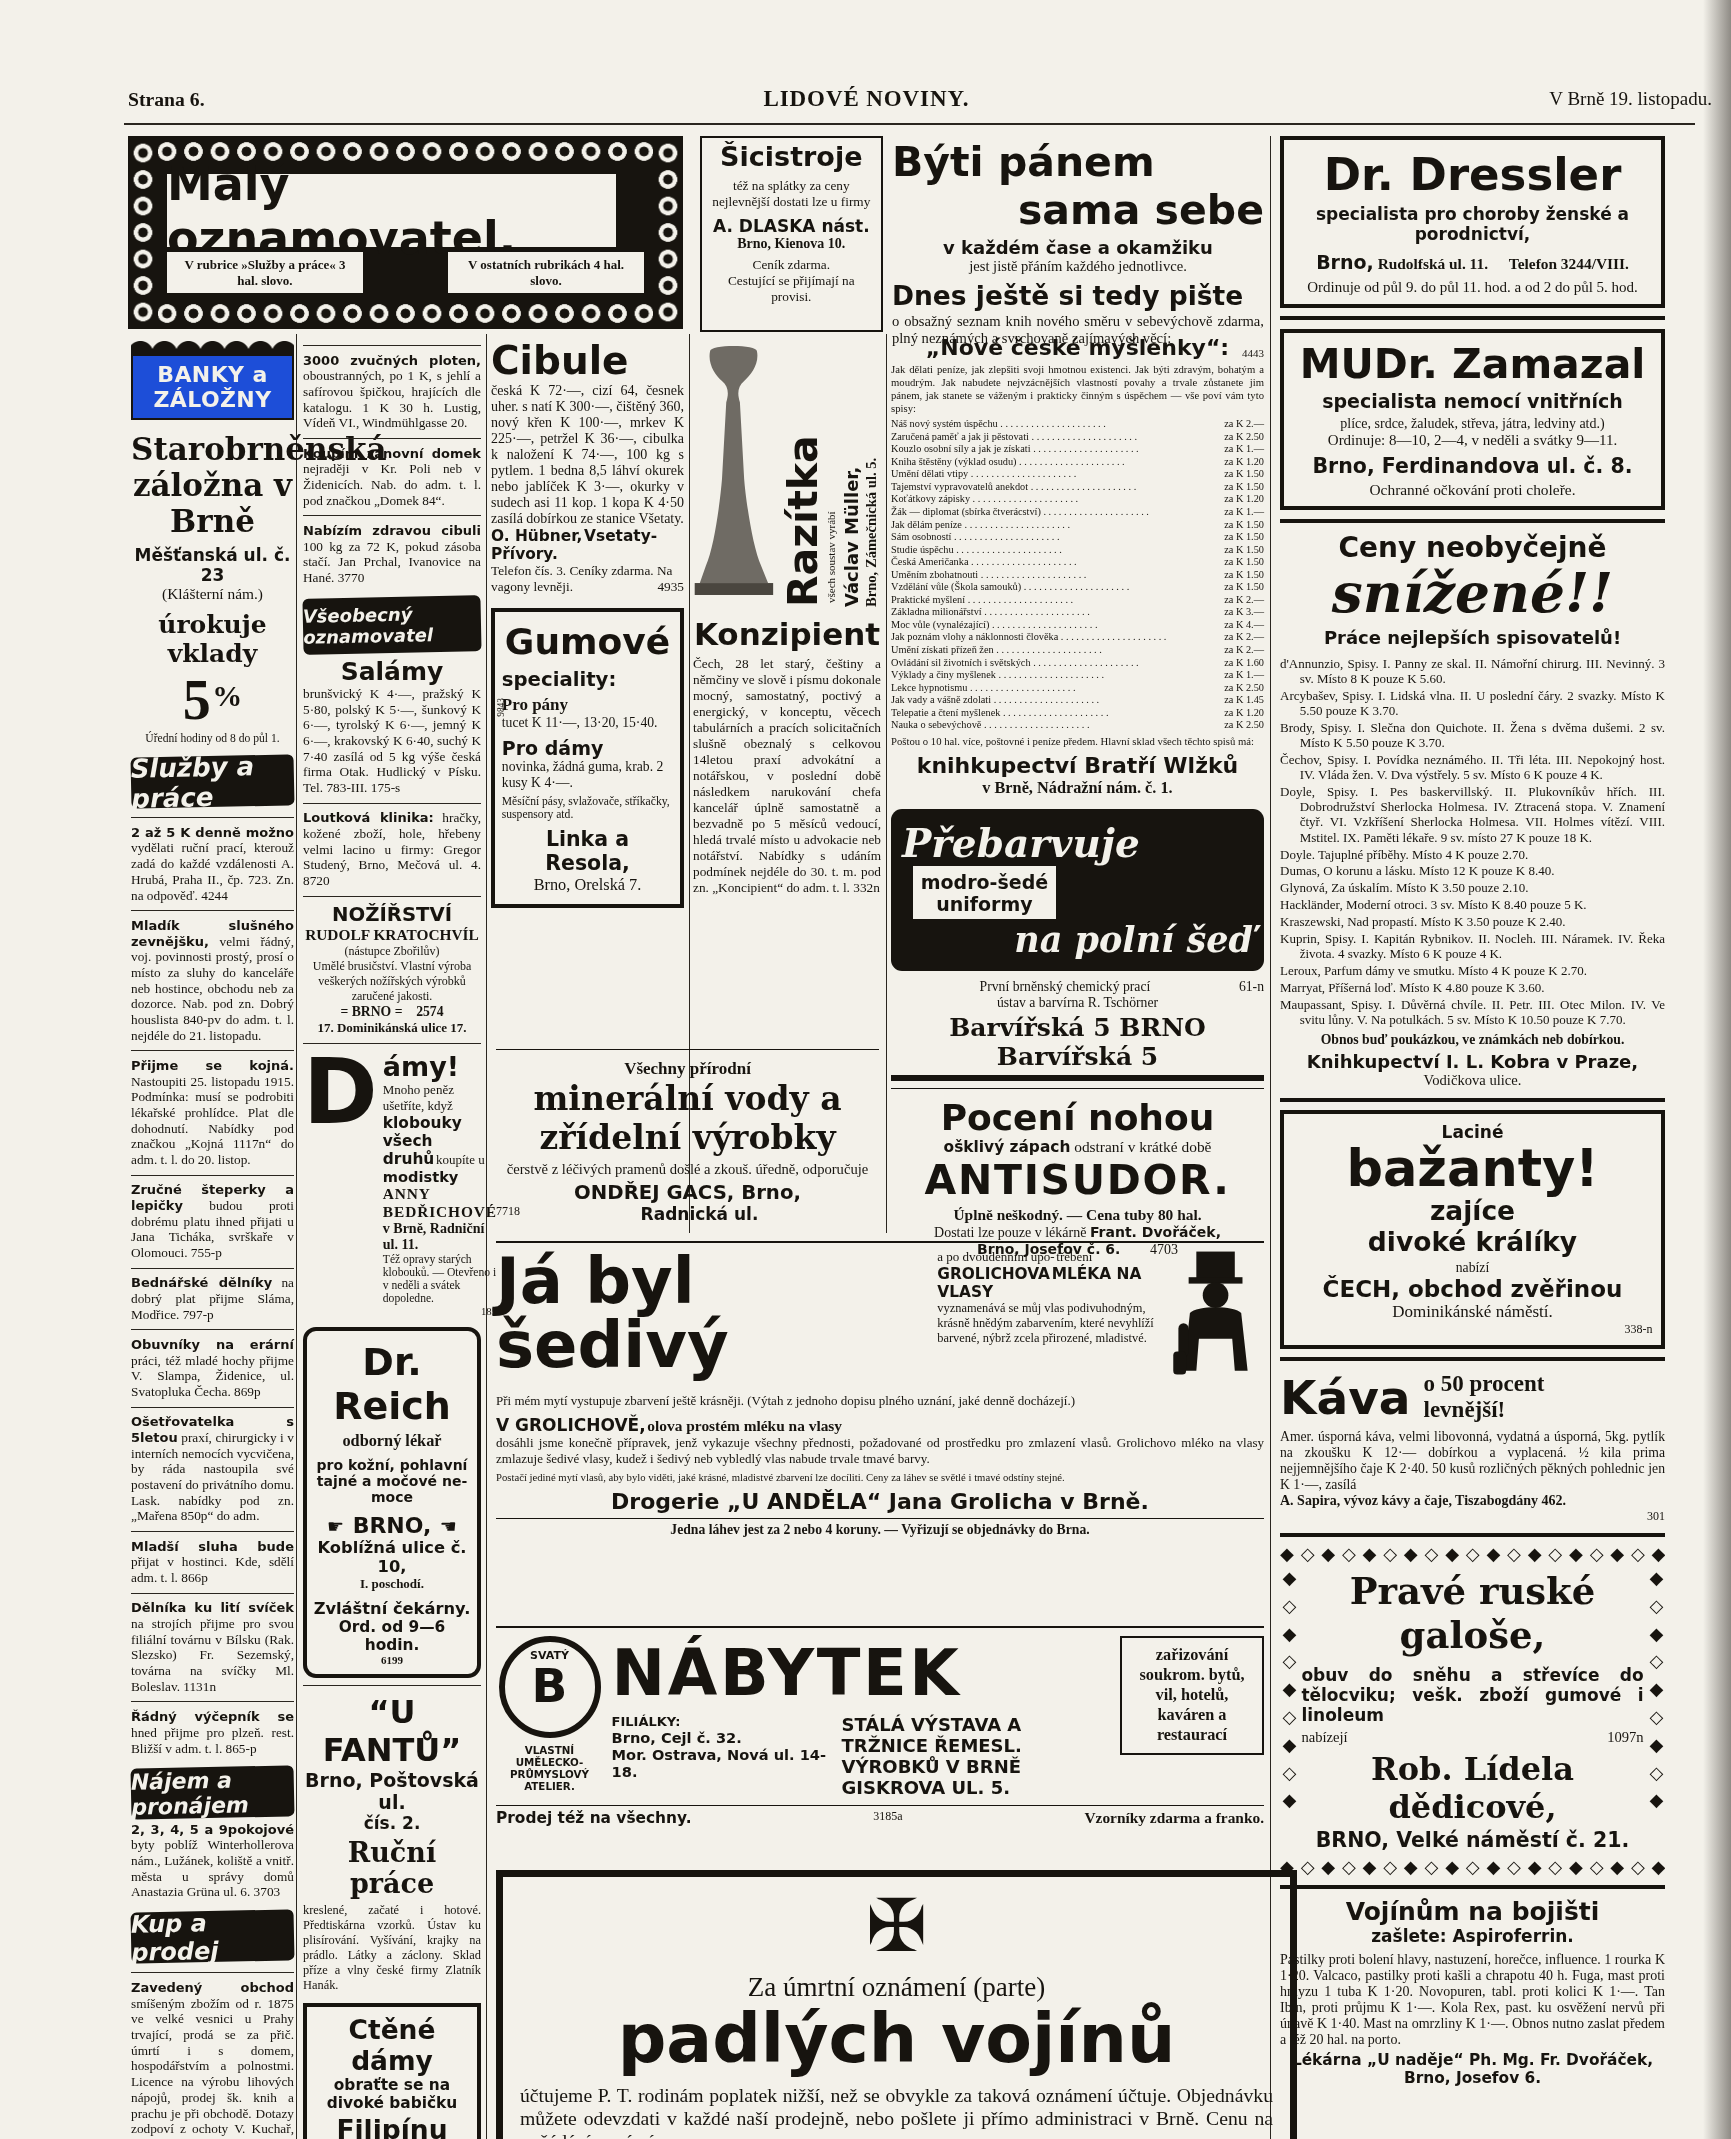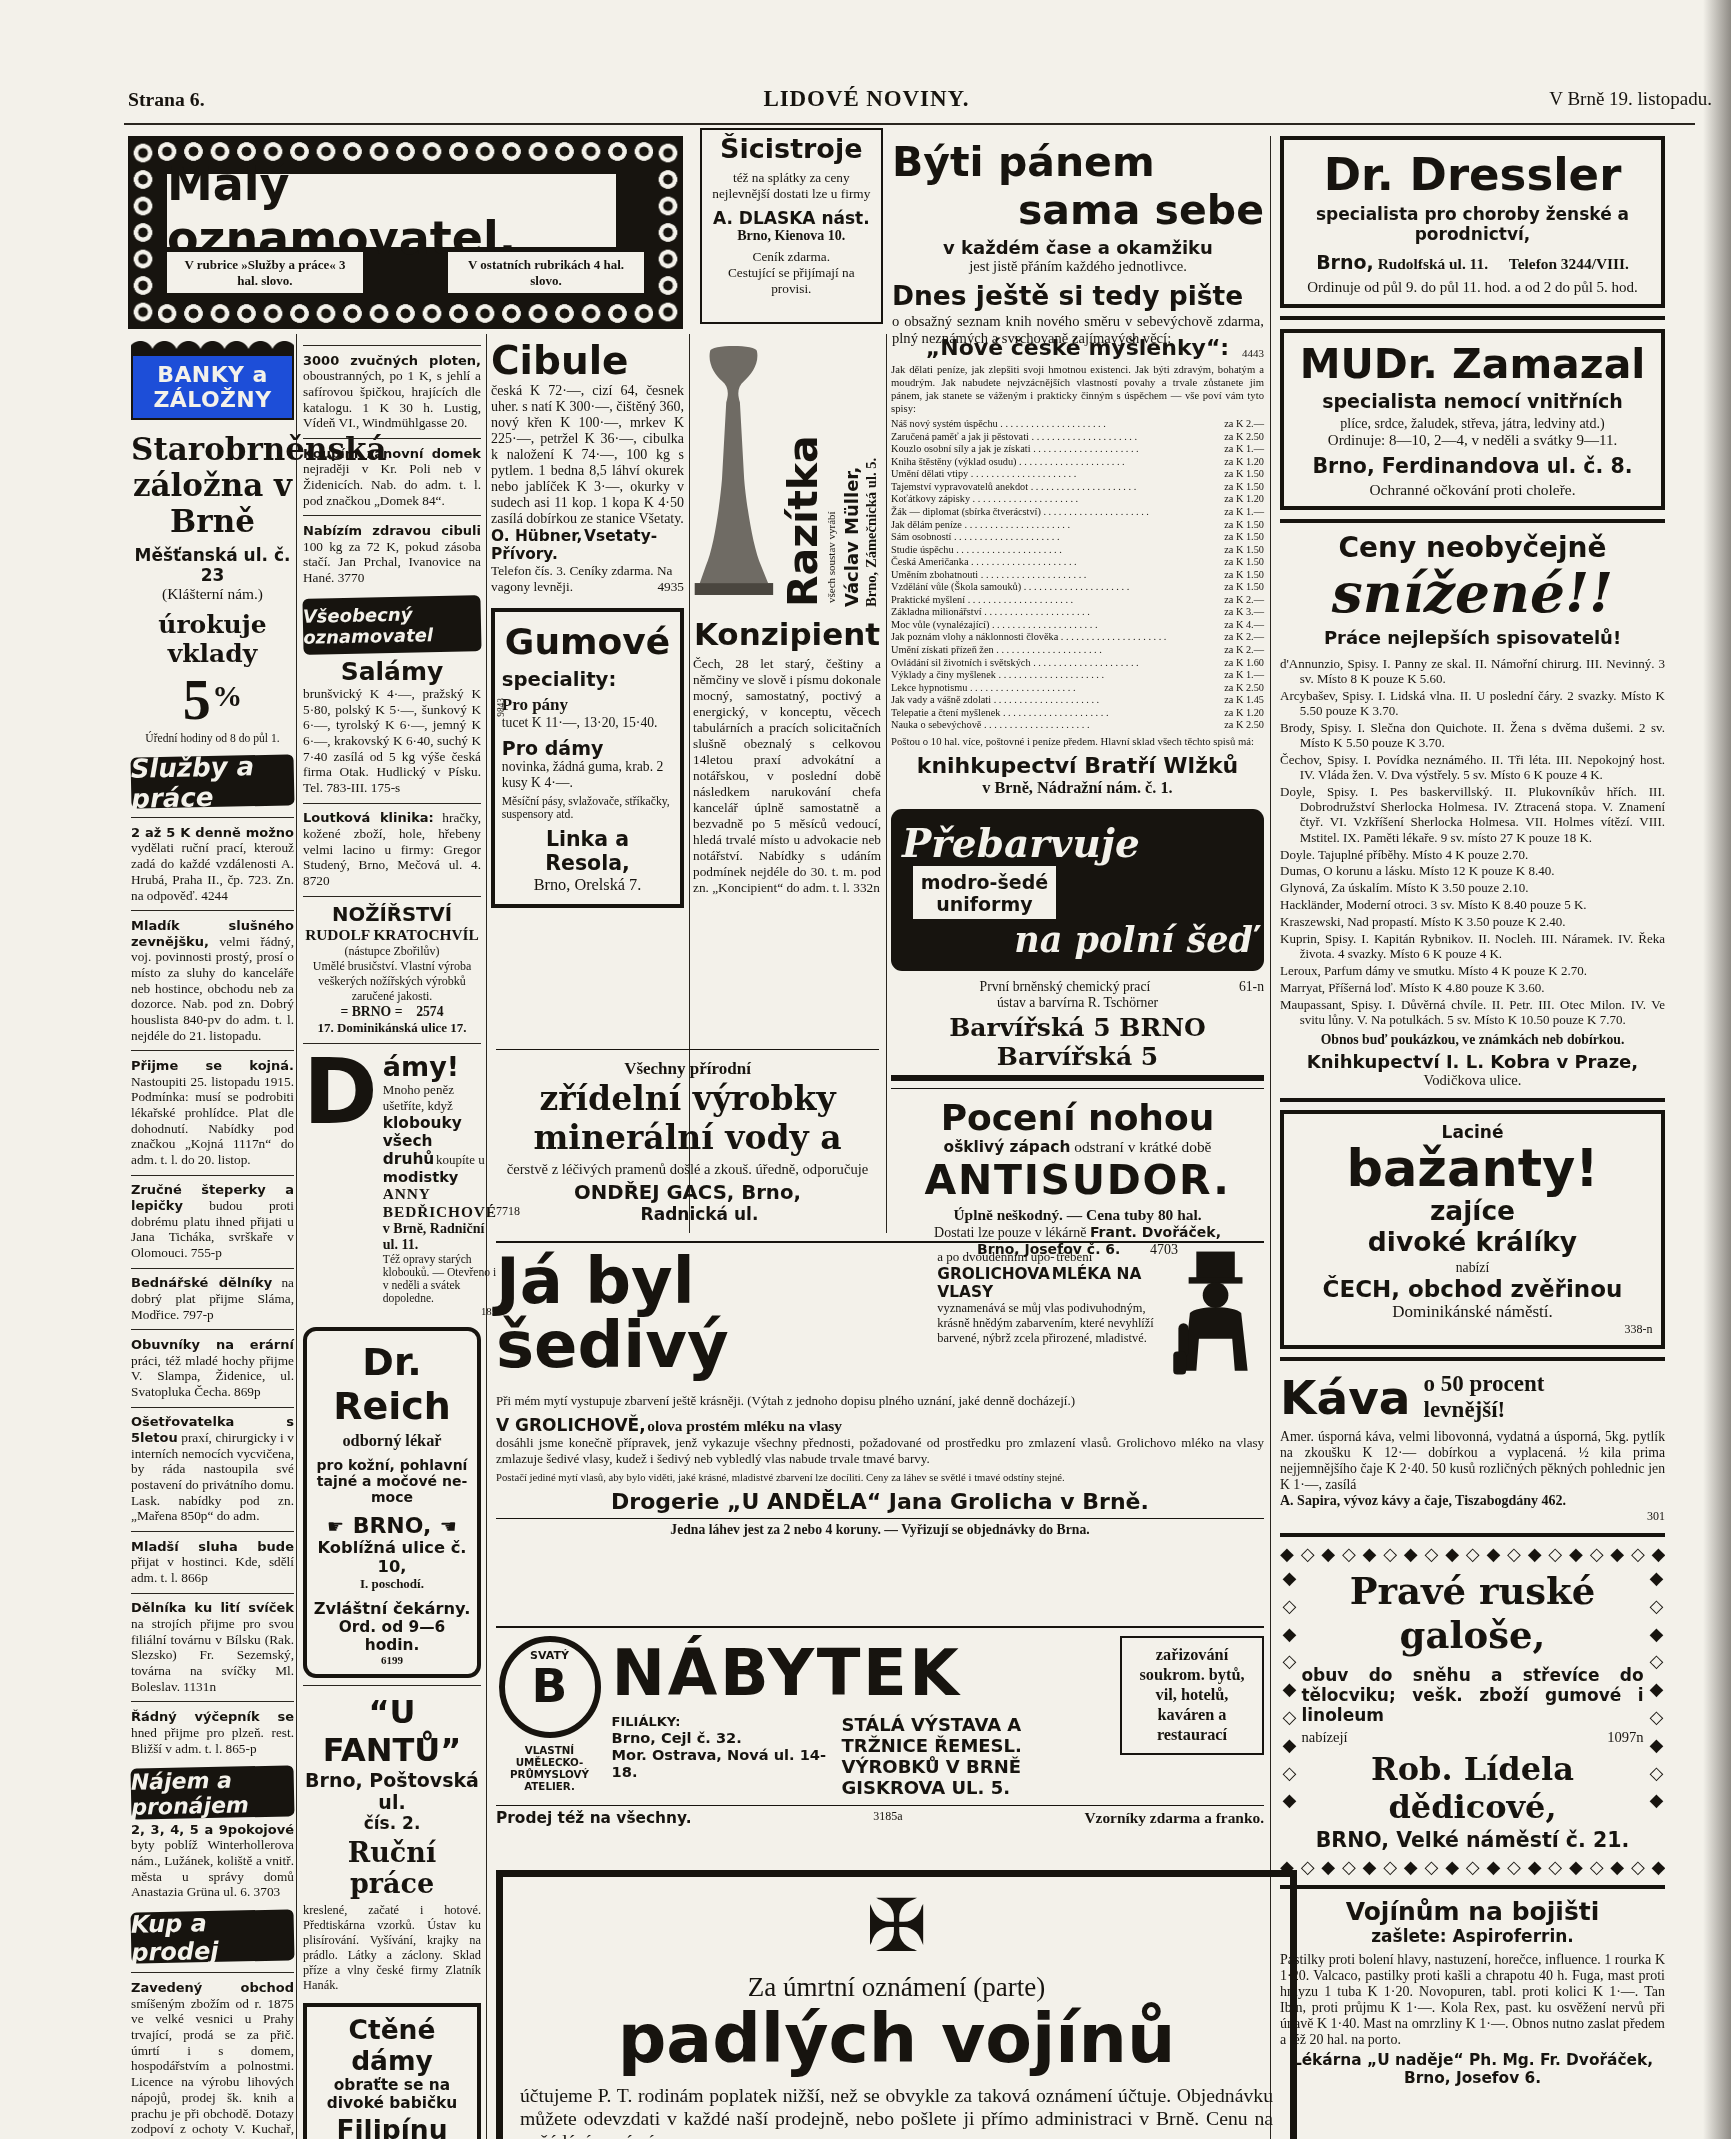--- a/index.html
+++ b/index.html
@@ -58,21 +58,21 @@
     <div class="ringband" style="position:absolute;left:0;bottom:0;width:100%;height:31px;"></div>
     <div class="ringband" style="position:absolute;left:0;top:0;width:30px;height:100%;"></div>
     <div class="ringband" style="position:absolute;right:0;top:0;width:30px;height:100%;"></div>
     <div style="position:absolute;left:39px;top:38px;width:449px;height:73px;background:#f3f1ea;display:flex;align-items:center;justify-content:center;">
       <span class="sans bold" style="font-size:46px;">Malý oznamovatel.</span>
     </div>
     <div style="position:absolute;left:39px;bottom:36px;width:184px;background:#f3f1ea;padding:4.3px 6px;font-size:13px;font-weight:bold;text-align:center;">V rubrice »Služby a práce« 3 hal. slovo.</div>
     <div style="position:absolute;right:39px;bottom:36px;width:184px;background:#f3f1ea;padding:4.3px 6px;font-size:13px;font-weight:bold;text-align:center;">V ostatních rubrikách 4 hal. slovo.</div>
   </div>
 
-  <div class="b thinbox ctr" style="left:700px;top:128px;width:170px;height:187px;padding:2.6px 4.3px;">
+  <div class="b thinbox ctr" style="left:700px;top:136px;width:170px;height:187px;padding:2.6px 4.3px;">
     <div class="sans bold" style="font-size:27px;">Šicistroje</div>
     <div style="font-size:13.3px;margin-top:6px;">též na splátky za ceny nejlevnější dostati lze u firmy</div>
     <div class="sans bold" style="font-size:17px;margin-top:6.8px;">A. DLASKA nást.</div>
     <div class="bold" style="font-size:14px;">Brno, Kienova 10.</div>
     <div style="font-size:13.3px;margin-top:5.1px;">Ceník zdarma.</div>
     <div style="font-size:13.3px;">Cestující se přijímají na provisi.</div>
   </div>
 
   <div class="b" style="left:892px;top:138px;width:372px;">
     <div class="sans bold" style="font-size:41px;">Býti pánem</div>
@@ -535,22 +535,22 @@
       </div>
       <div style="font-size:14px;">
         <span class="sans bold">Brno, Josefov č. 6.</span>
         <span style="margin-left:26px;">4703</span>
       </div>
     </div>
   </div>
 
   <div class="b ctr" style="left:496px;top:1049px;width:383px;border-top:1.7px solid #17140f;padding-top:8.6px;">
     <div class="bold" style="font-size:17px;">Všechny přírodní</div>
+    <div style="font-size:33px;font-weight:bold;font-family:'DejaVu Serif',serif;">minerální vody a</div>
     <div style="font-size:33px;font-weight:bold;font-family:'DejaVu Serif',serif;">zřídelní výrobky</div>
-    <div style="font-size:33px;font-weight:bold;font-family:'DejaVu Serif',serif;">minerální vody a</div>
     <div style="font-size:14.6px;margin-top:4.3px;">čerstvě z léčivých pramenů došlé a zkouš. úředně, odporučuje</div>
     <div class="sans bold" style="font-size:19.7px;margin-top:3.4px;">ONDŘEJ GACS,  Brno,</div>
     <div style="font-size:17px;">
       <span class="sans bold">Radnická ul.</span>
       <span style="float:left;font-size:12px;">7718</span>
     </div>
   </div>
 
   <div class="b" style="left:496px;top:1241px;width:768px;border-top:2.1px solid #17140f;padding-top:6px;">
     <div style="display:flex;">

